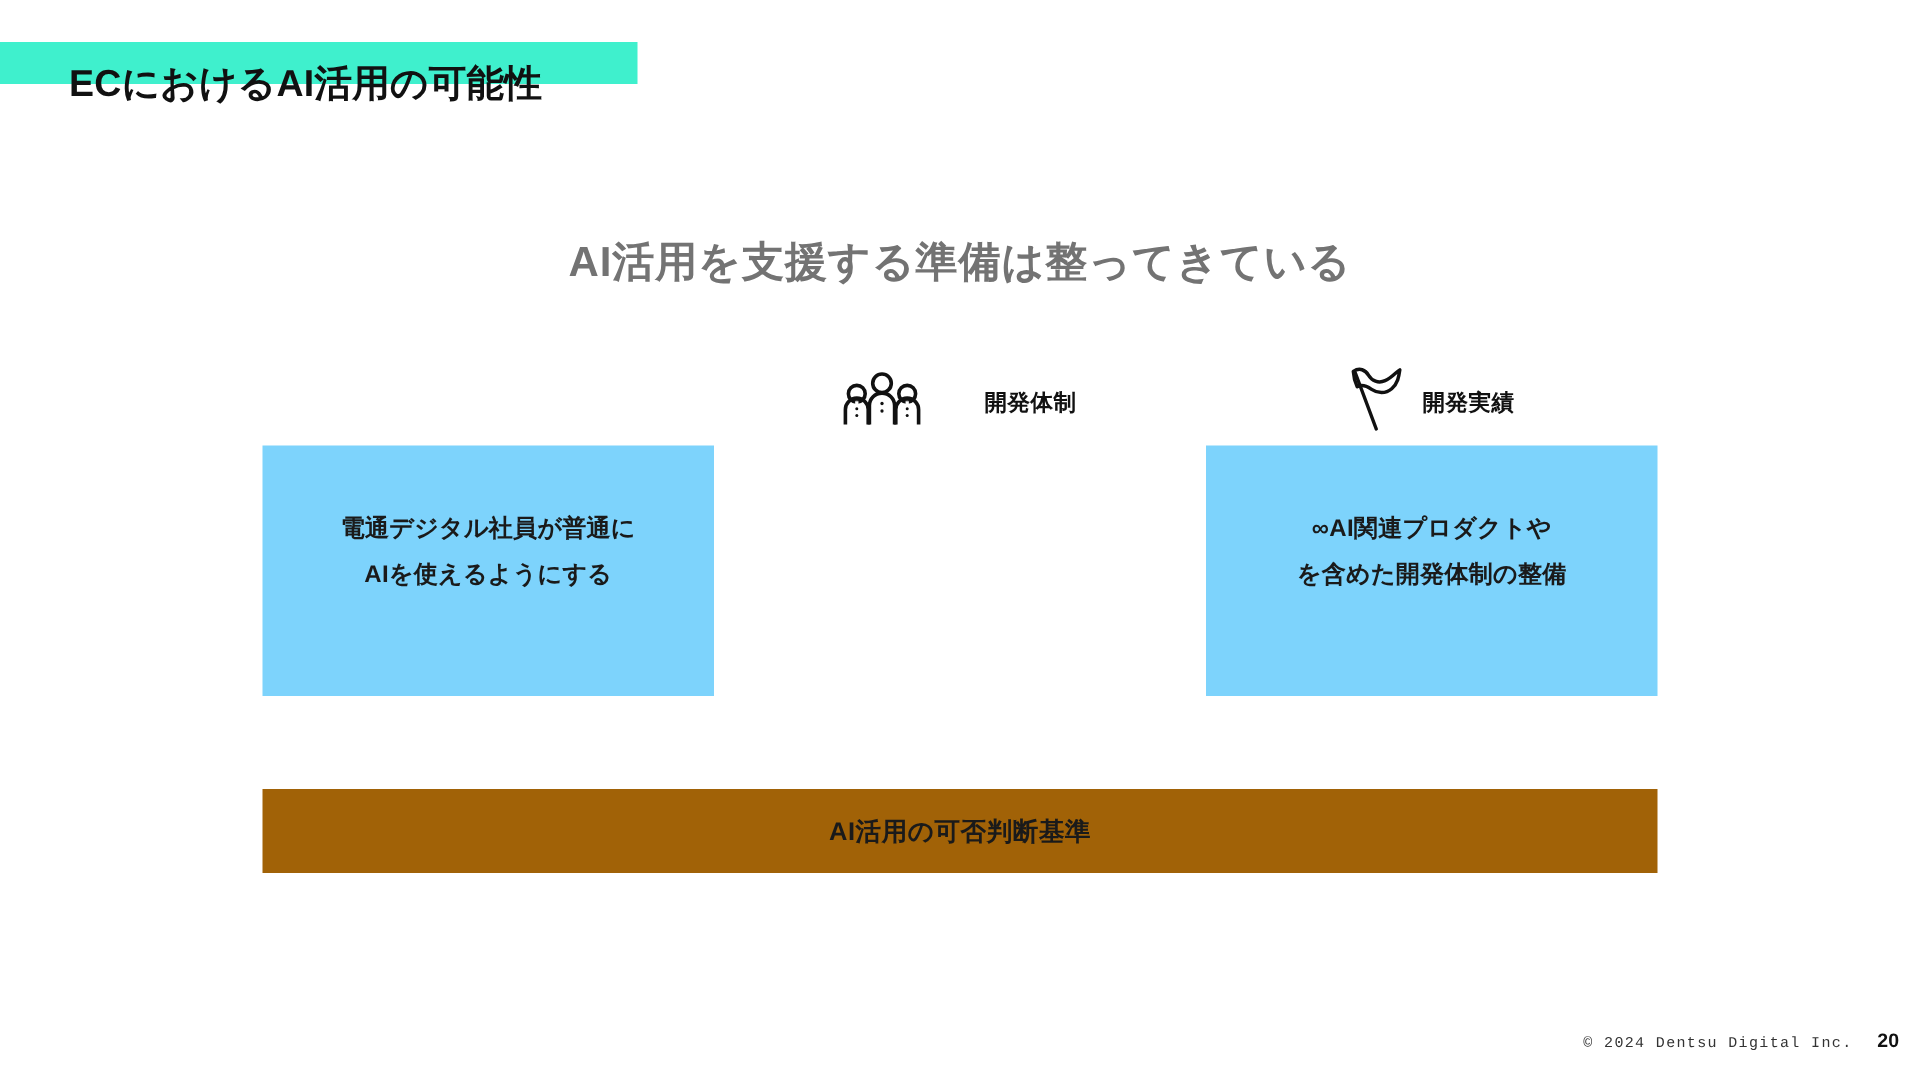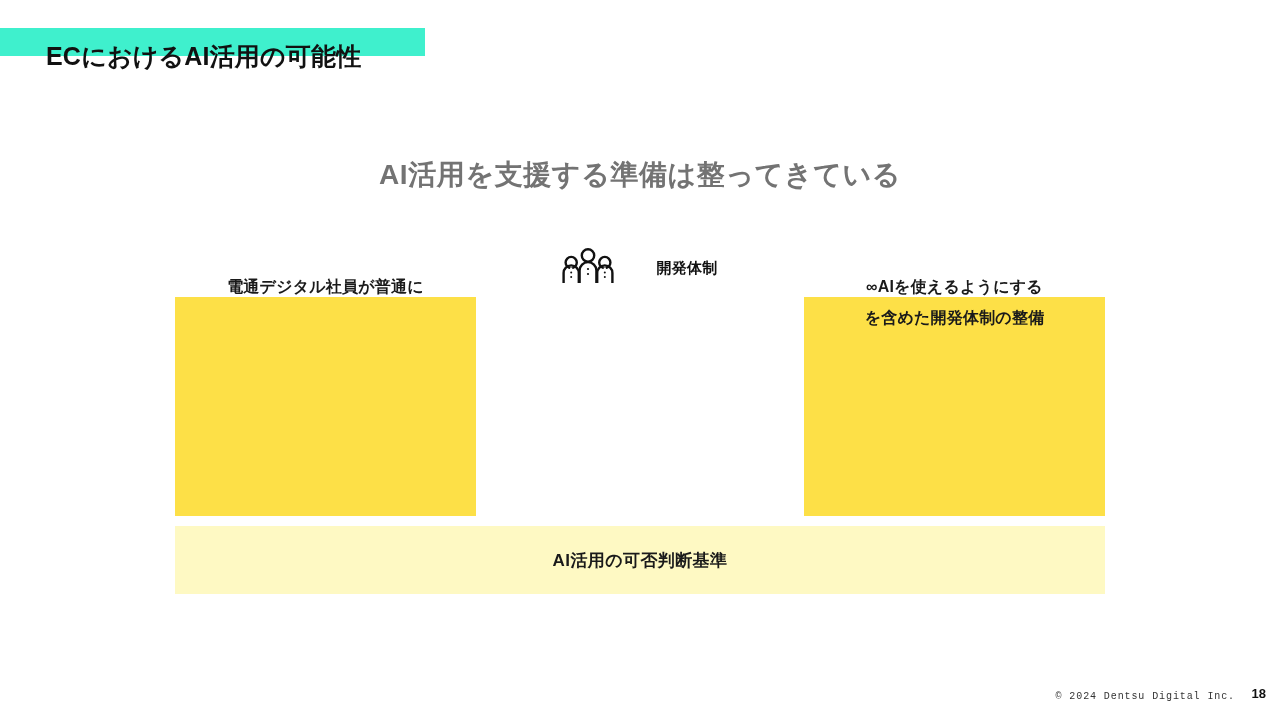--- a/index.html
+++ b/index.html
@@ -85,23 +85,24 @@
     font-weight: 700;
     color: #111111;
     white-space: nowrap;
     letter-spacing: 0.3px;
   }
 
   
   .card {
     position: absolute;
     top: 297px;
-    height: 219px;
-    background: #fde047;
+    height: 167px;
+    background: #7dd3fc;
     display: flex;
+    align-items: center;
     justify-content: center;
   }
   .card.c1 { left: 175px; width: 301px; }
   .card.c2 { left: 489px; width: 303px; }
   .card.c3 { left: 804px; width: 301px; }
   .card-text {
     text-align: center;
     font-size: 16px;
     font-weight: 700;
     line-height: 31px;
@@ -110,22 +111,22 @@
     margin-top: -26px;
   }
   .card-text .line { display: block; }
 
   
   .bottom-bar {
     position: absolute;
     left: 175px;
     top: 526px;
     width: 930px;
-    height: 68px;
-    background: #fef9c3;
+    height: 56px;
+    background: #a16207;
     display: flex;
     align-items: center;
     justify-content: center;
   }
   .bottom-bar-text {
     font-size: 17px;
     font-weight: 700;
     color: #1a1a1a;
     letter-spacing: 0.4px;
   }
@@ -182,37 +183,47 @@
           <circle cx="42.8" cy="14.5" r="5.6" stroke="#111111" stroke-width="2.4"></circle>
           <path d="M35.2 35V25a7.6 7.6 0 0 1 7.6-7.6A7.6 7.6 0 0 1 50.4 25v10" stroke="#111111" stroke-width="2.4" stroke-linejoin="round"></path>
           <path d="M42.8 19.5V35" stroke="#ffffff" stroke-width="2.2"></path>
           <circle cx="42.8" cy="24.5" r="1" fill="#111111"></circle>
           <circle cx="42.8" cy="29" r="1" fill="#111111"></circle>
         </svg>
       </span>
       <span class="icon-label">開発体制</span>
     </div>
 
+    <div class="icon-group g3">
+      <span class="icon-glyph">
+        <svg width="38" height="44" viewBox="0 0 38 44" fill="none" xmlns="http://www.w3.org/2000/svg">
+          <path d="M5.5 4.5L19.5 42" stroke="#111111" stroke-width="2.3" stroke-linecap="round"></path>
+          <path d="M4.2 3.6C8.5 0.8 12.2 2.6 14.4 6.2c2.2 3.6 6.4 5.6 11 3.6 4.6-2 7.6-6 9.8-7.2-0.6 4.2-1.2 9-5.4 12.6-4.2 3.6-9.6 3-13.4 0.4-3.8-2.6-6.6-3.4-9.6-1.8-1.6-3.4-2.4-7-2.6-10.2z" stroke="#111111" stroke-width="2.3" stroke-linejoin="round"></path>
+        </svg>
+      </span>
+      <span class="icon-label">開発実績</span>
+    </div>
 
   </div>
 
   <div class="card c1">
     <div class="card-text">
       <span class="line">電通デジタル社員が普通に</span>
+      <span class="line">AIを使えるようにする</span>
     </div>
   </div>
 
 
   <div class="card c3">
     <div class="card-text">
-      <span class="line">∞AIを使えるようにする</span>
+      <span class="line">∞AI関連プロダクトや</span>
       <span class="line">を含めた開発体制の整備</span>
     </div>
   </div>
 
   <div class="bottom-bar">
     <span class="bottom-bar-text">AI活用の可否判断基準</span>
   </div>
 
   <div class="footer-copyright">© 2024 Dentsu Digital Inc.</div>
-  <div class="footer-page">18</div>
+  <div class="footer-page">20</div>
 
 </div>
 
 </body></html>

